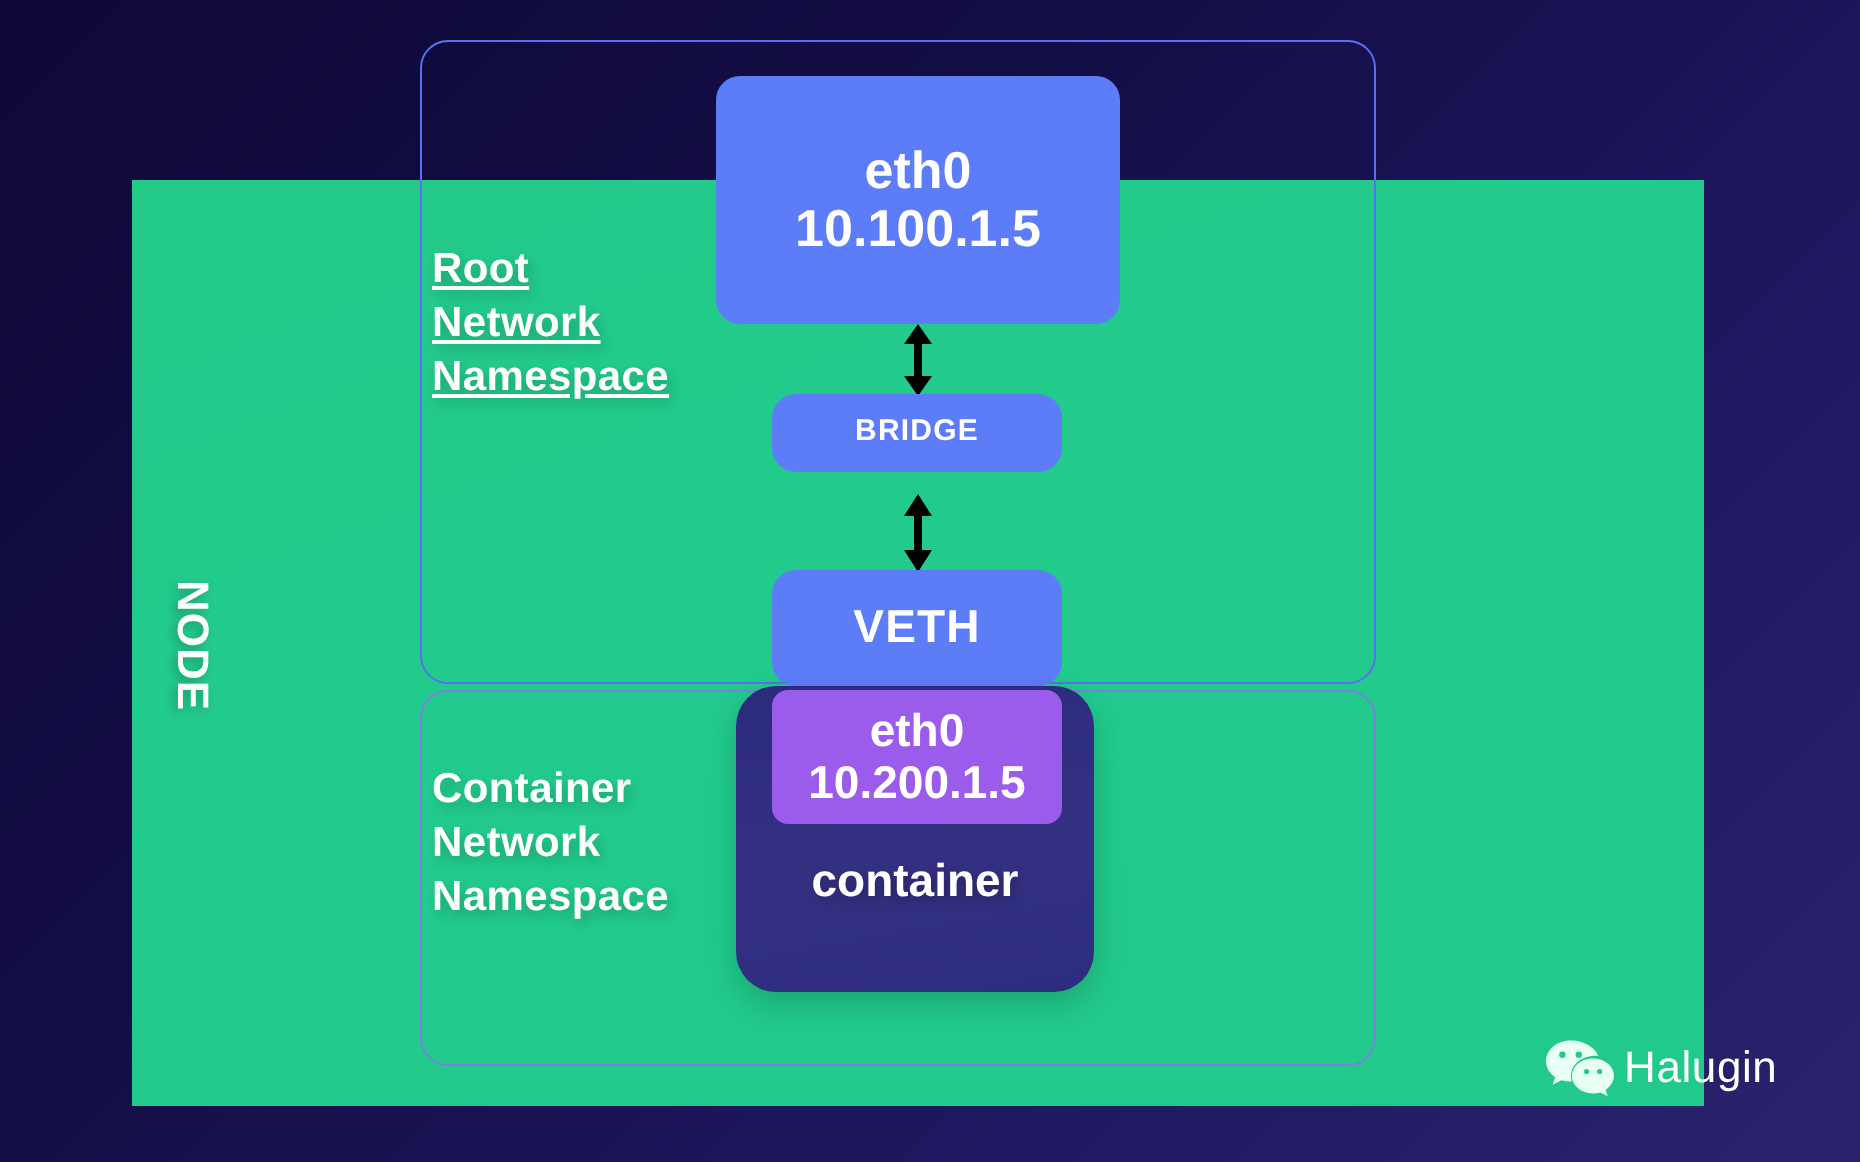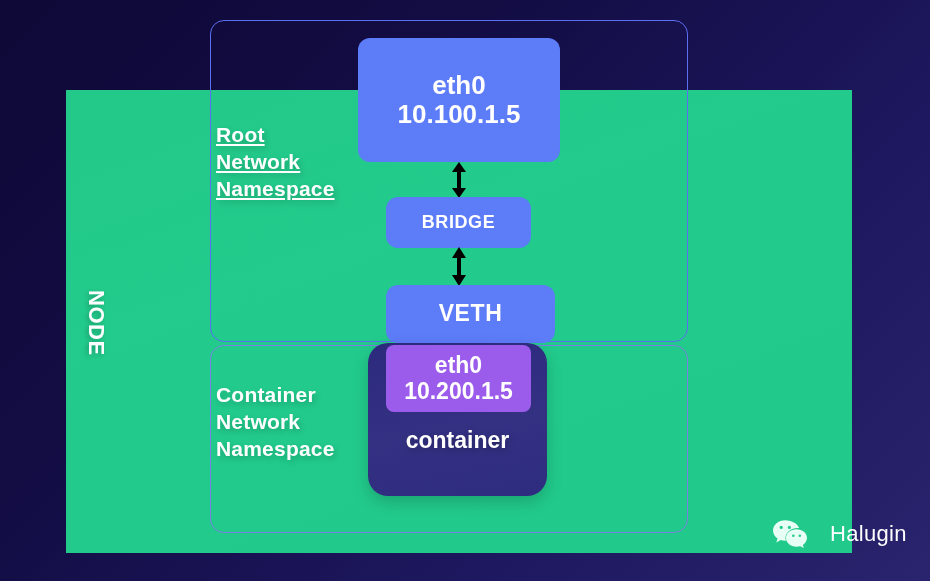--- a/index.html
+++ b/index.html
@@ -101,28 +101,28 @@
     top: 38px;
     width: 202px;
     height: 124px;
     font-size: 26px;
     border-radius: 16px;
   }
   .box-bridge {
     left: 386px;
     top: 197px;
     width: 145px;
-    height: 51px;
-    font-size: 18px;
+    height: 39px;
+    font-size: 15px;
     letter-spacing: 0.6px;
   }
   .box-veth {
     left: 386px;
     top: 285px;
-    width: 169px;
+    width: 145px;
     height: 58px;
     font-size: 23px;
     letter-spacing: 0.6px;
   }
 
   .box-container {
     position: absolute;
     left: 368px;
     top: 343px;
     width: 179px;
@@ -170,21 +170,21 @@
   .arrow-eth0-bridge { left: 446px; top: 162px; height: 36px; }
   .arrow-bridge-veth { left: 446px; top: 247px; height: 39px; }
 
   
   .watermark {
     position: absolute;
     left: 772px;
     top: 519px;
     display: flex;
     align-items: center;
-    gap: 22px;
+    gap: 4px;
   }
   .wm-text {
     color: #ffffff;
     font-size: 22px;
     font-weight: 400;
     letter-spacing: 0.3px;
   }
 </style>
 </head>
 <body>

